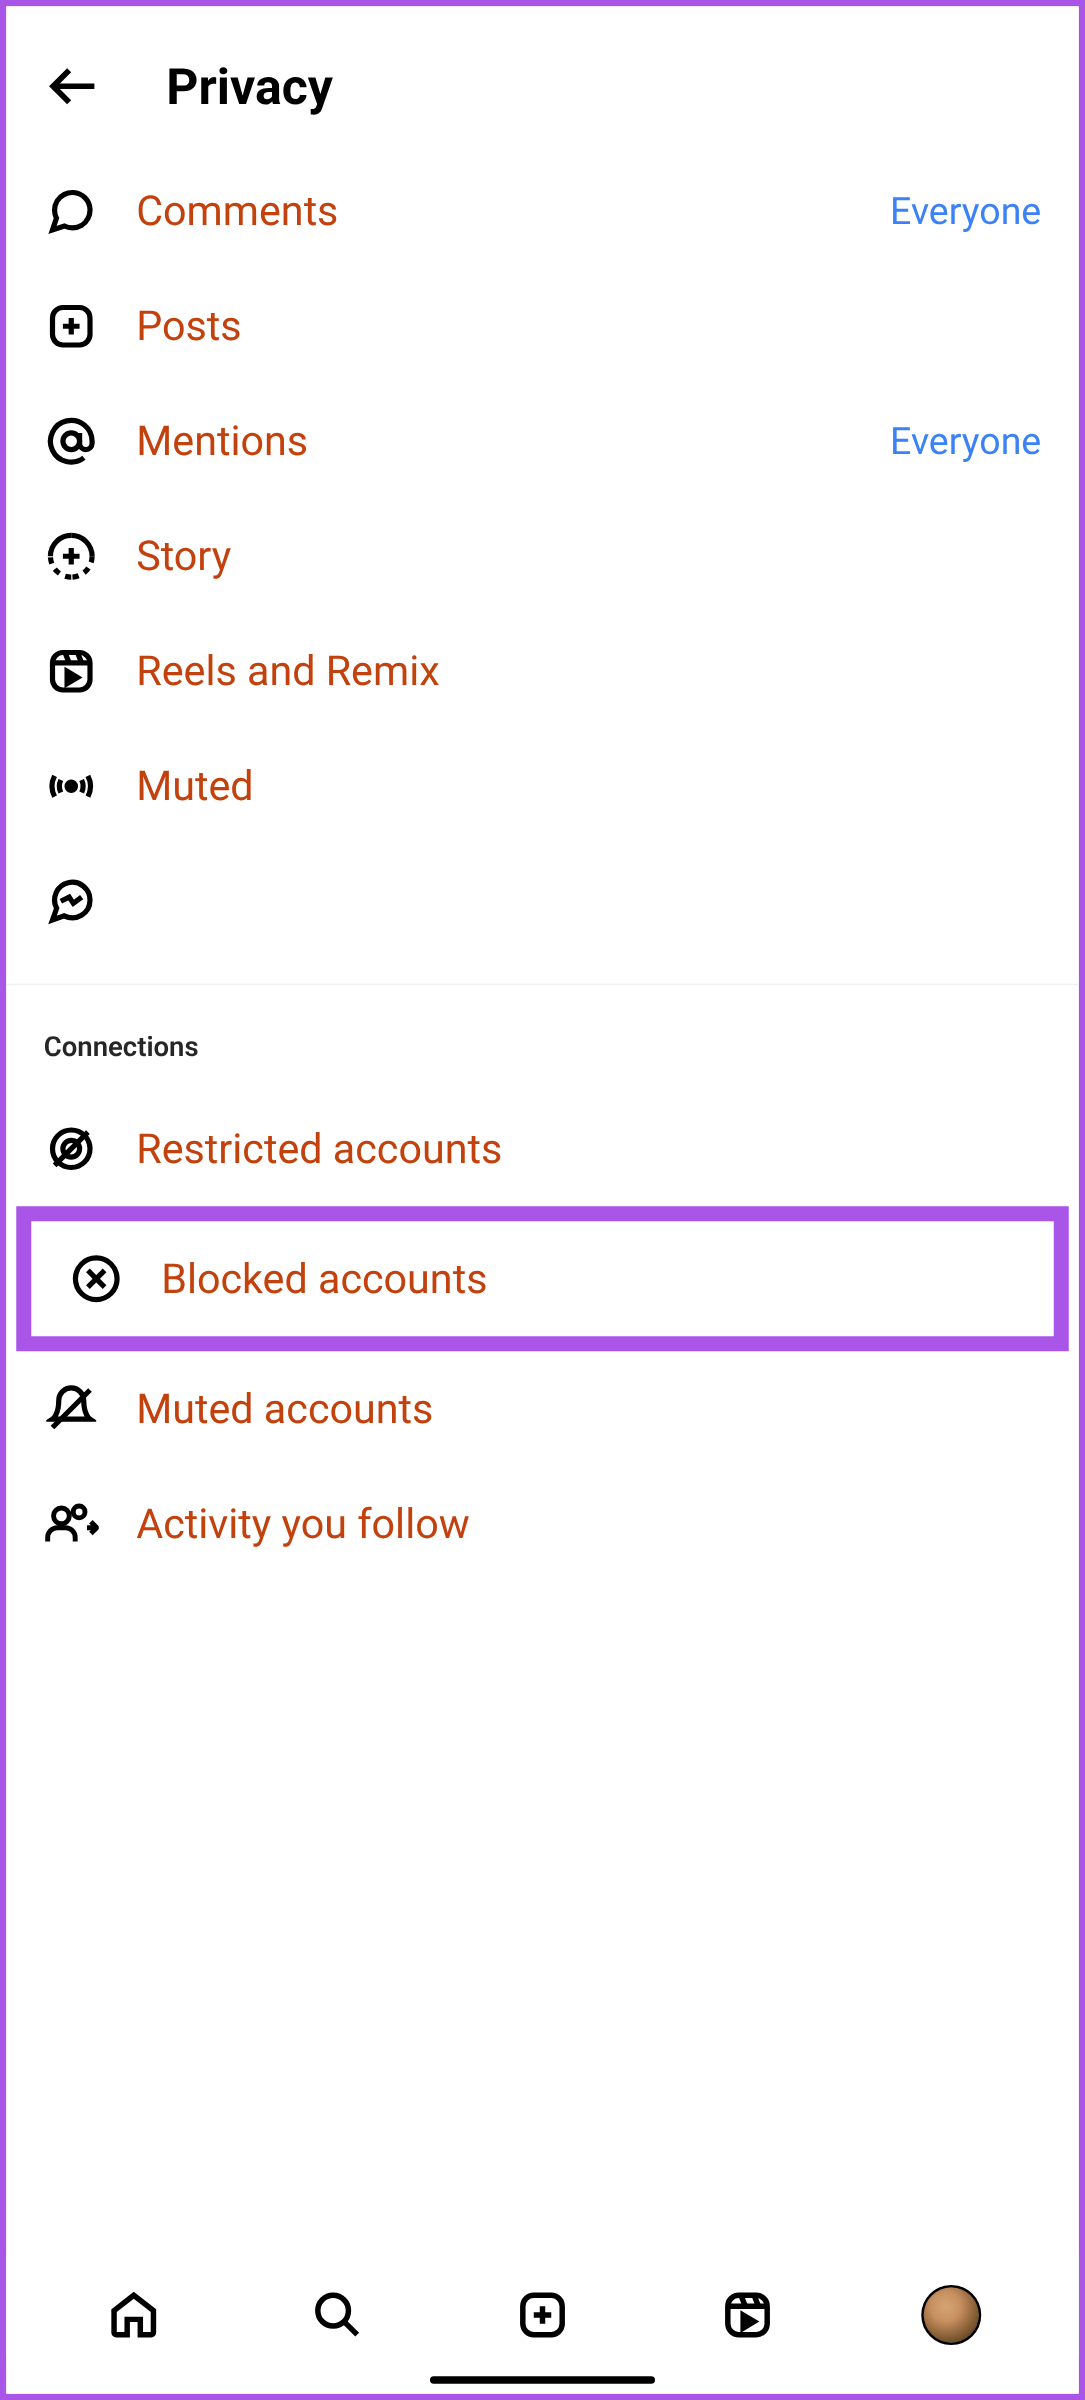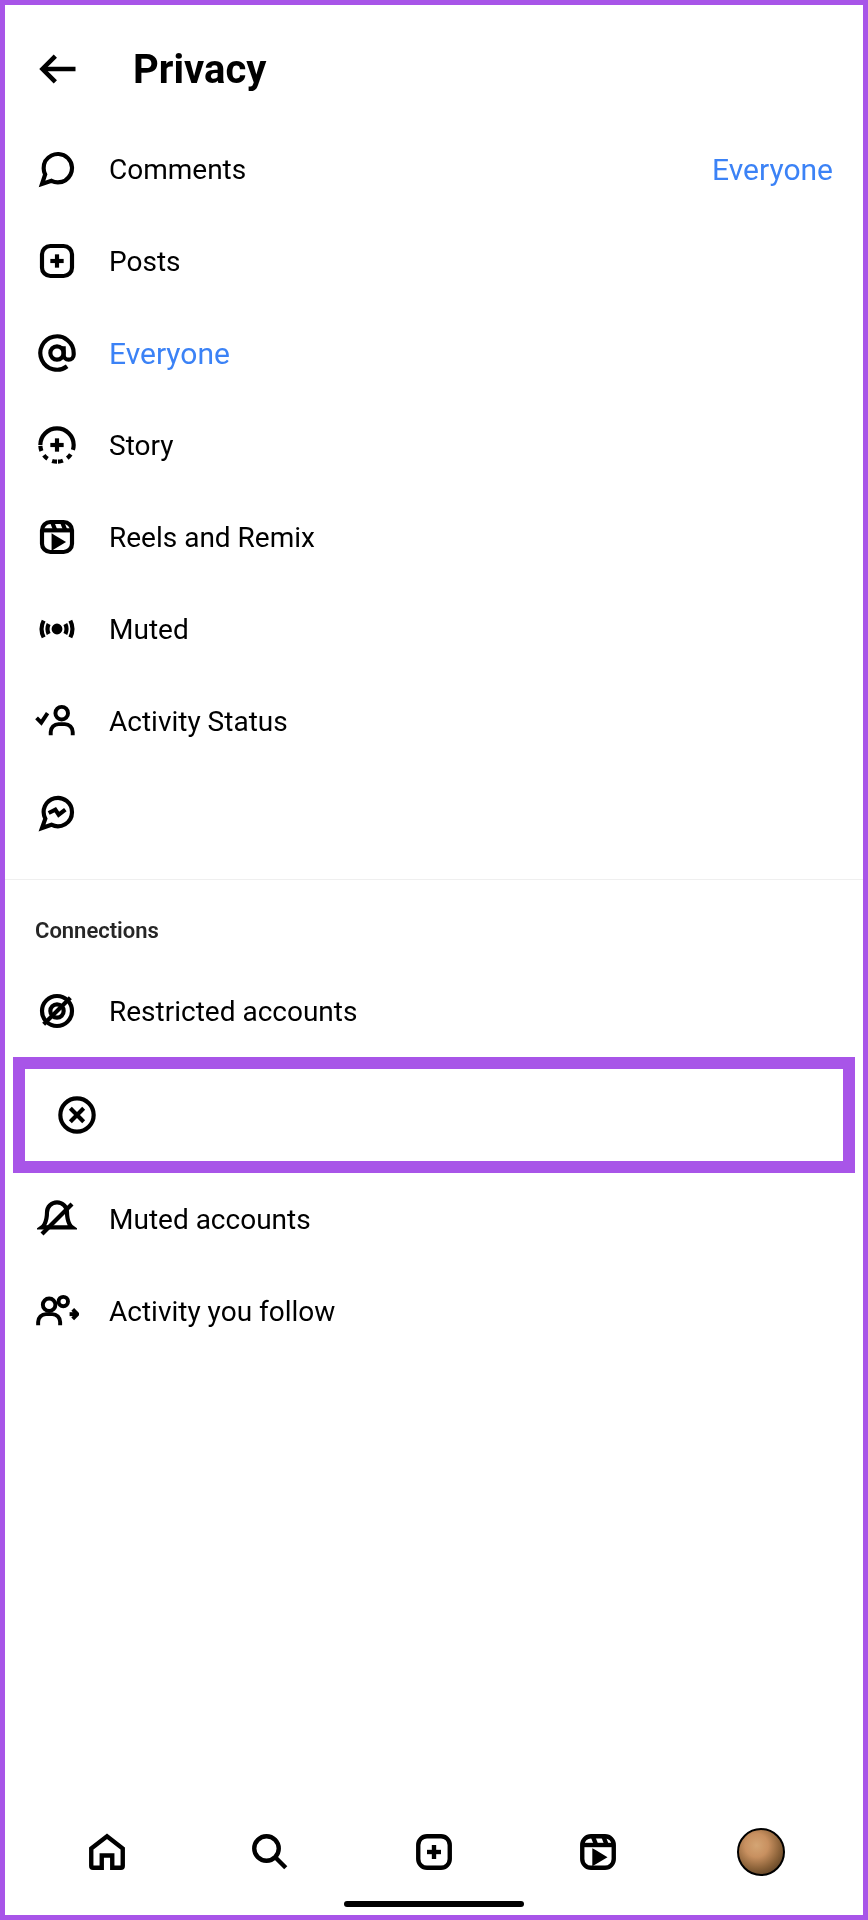--- a/index.html
+++ b/index.html
@@ -55,22 +55,22 @@
     }
     .item-icon {
       width: 44px;
       height: 44px;
       display: flex;
       align-items: center;
       justify-content: center;
       flex-shrink: 0;
     }
     .item-label {
-      font-size: 28px;
-      color: #000000;
+      font-size: 33px;
+      color: #c2410c;
       flex: 1;
     }
     .item-value {
       font-size: 30px;
       color: #3b82f6;
     }
     .divider {
       height: 1px;
       background: #efefef;
       margin: 20px 0;
@@ -158,20 +158,21 @@
       <div class="item-label">Posts</div>
     </div>
 
     <div class="list-item">
       <div class="item-icon">
         <svg width="40" height="40" viewBox="0 0 24 24">
           <circle cx="12" cy="12" r="4"></circle>
           <path d="M16 8v5a3 3 0 0 0 6 0v-1a10 10 0 1 0-3.92 7.94"></path>
         </svg>
       </div>
+      <div class="item-label">Mentions</div>
       <div class="item-value">Everyone</div>
     </div>
 
     <div class="list-item">
       <div class="item-icon">
         <svg width="40" height="40" viewBox="0 0 24 24">
           <path d="M12 2 A10 10 0 0 1 22 12" stroke-dasharray="0"></path>
           <path d="M22 12 A10 10 0 0 1 12 22" stroke-dasharray="3 3"></path>
           <path d="M12 22 A10 10 0 0 1 2 12" stroke-dasharray="3 3"></path>
           <path d="M2 12 A10 10 0 0 1 12 2" stroke-dasharray="0"></path>
@@ -202,30 +203,20 @@
           <path d="M7 9a7 7 0 0 0 0 6"></path>
           <path d="M17 9a7 7 0 0 1 0 6"></path>
           <path d="M4 7a11 11 0 0 0 0 10"></path>
           <path d="M20 7a11 11 0 0 1 0 10"></path>
         </svg>
       </div>
       <div class="item-label">Muted</div>
     </div>
 
 
-    <div class="list-item">
-      <div class="item-icon">
-        <svg width="44" height="40" viewBox="0 0 28 24">
-          <circle cx="17" cy="7" r="4"></circle>
-          <path d="M10 21v-2a5 5 0 0 1 5-5h4a5 5 0 0 1 5 5v2"></path>
-          <polyline points="1 10 4 13 8 7"></polyline>
-        </svg>
-      </div>
-      <div class="item-label">Activity Status</div>
-    </div>
 
     <div class="list-item">
       <div class="item-icon">
         <svg width="40" height="40" viewBox="0 0 24 24">
           <path d="M21 11.5a8.5 8.5 0 0 1-12.4 7.5L3 21l2-5.6A8.5 8.5 0 1 1 21 11.5z"></path>
           <polyline points="7 12 11 10 13 13 17 10"></polyline>
         </svg>
       </div>
     </div>
 
@@ -245,20 +236,21 @@
     </div>
 
     <div class="list-item highlighted">
       <div class="item-icon">
         <svg width="40" height="40" viewBox="0 0 24 24">
           <circle cx="12" cy="12" r="10"></circle>
           <line x1="8" y1="8" x2="16" y2="16"></line>
           <line x1="16" y1="8" x2="8" y2="16"></line>
         </svg>
       </div>
+      <div class="item-label">Blocked accounts</div>
     </div>
 
     <div class="list-item">
       <div class="item-icon">
         <svg width="40" height="40" viewBox="0 0 24 24">
           <path d="M18 8a6 6 0 0 0-12 0c0 7-3 9-3 9h18s-3-2-3-9"></path>
           <line x1="3" y1="21" x2="21" y2="3"></line>
         </svg>
       </div>
       <div class="item-label">Muted accounts</div>

